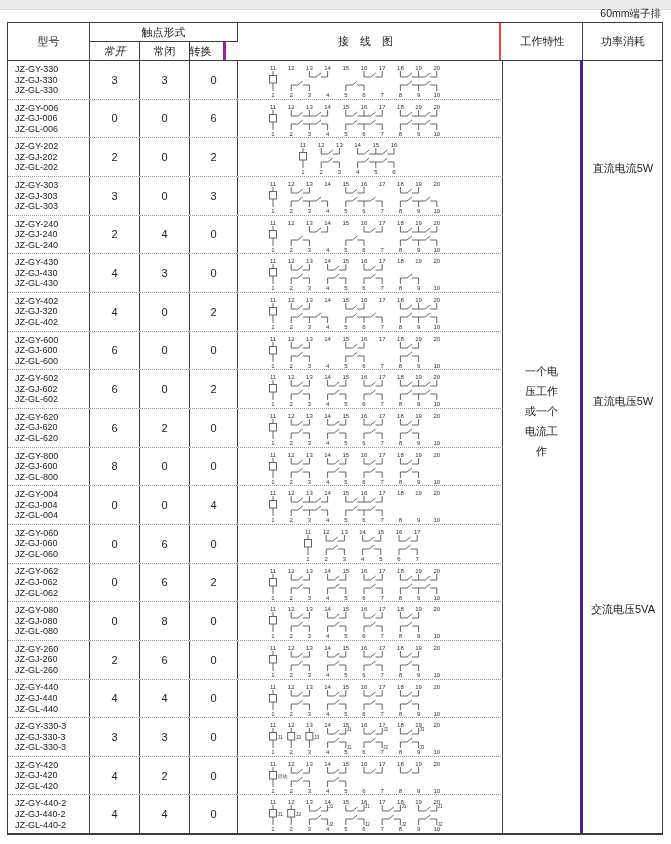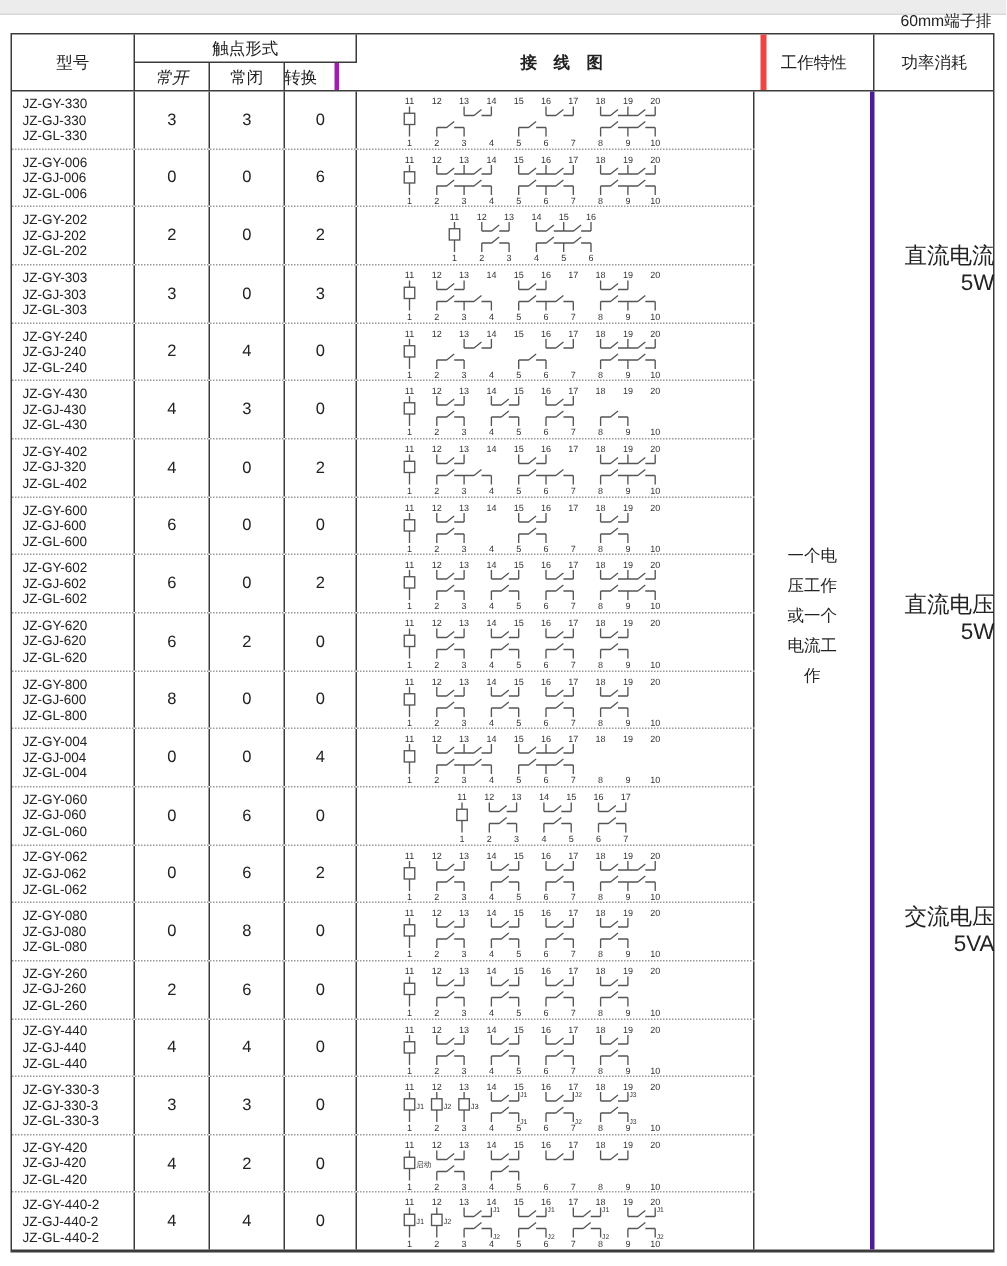--- a/index.html
+++ b/index.html
@@ -11,41 +11,41 @@
         border:1px solid #3c3c3c;border-bottom-width:2px;}
   
   .thead{position:absolute;left:0;top:0;width:100%;height:37px;border-bottom:1px solid #3c3c3c;}
   .hcell{position:absolute;box-sizing:border-box;display:flex;align-items:center;justify-content:center;
          font-size:11px;color:#222;}
   .h-model{left:0;top:0;width:82px;height:37px;border-right:1px solid #3c3c3c;}
   .h-contact{left:82px;top:0;width:148px;height:19px;border-right:1px solid #3c3c3c;border-bottom:1px solid #3c3c3c;}
   .h-no{left:82px;top:19px;width:50px;height:18px;border-right:1px solid #3c3c3c;font-style:italic;}
   .h-nc{left:132px;top:19px;width:50px;height:18px;border-right:1px solid #3c3c3c;}
   .h-co{left:170px;top:19px;width:48px;height:18px;border-right:3px solid #a21caf;}
-  .h-wiring{left:238px;top:0;width:265px;height:37px;border-right:4px solid #ef4444;letter-spacing:4px;font-weight:bold;}
+  .h-wiring{left:228px;top:0;width:265px;height:37px;border-right:2px solid #ef4444;letter-spacing:4px;}
   .h-working{left:495px;top:0;width:80px;height:37px;border-right:1px solid #3c3c3c;}
   .h-power{left:575px;top:0;width:80px;height:37px;}
   
   .tbody{position:absolute;left:0;top:38px;width:495px;height:772px;display:flex;flex-direction:column;}
   .row{flex:1;display:flex;border-top:1px dotted #9a9a9a;min-height:0;}
   .row:first-child{border-top:none;}
   .cell{box-sizing:border-box;border-right:1px solid #3c3c3c;}
   .c-model{width:82px;display:flex;flex-direction:column;justify-content:center;padding-left:7px;
            font-size:9px;line-height:10.6px;white-space:nowrap;}
   .c-num{display:flex;align-items:center;justify-content:center;font-size:11px;}
   .c-no,.c-nc{width:50px;}
   .c-co{width:48px;}
   .c-diag{width:265px;position:relative;overflow:hidden;}
   .c-diag svg{display:block;}
   
   .col-working{position:absolute;left:495px;top:38px;width:80px;height:772px;box-sizing:border-box;
                border-right:3px solid #4c1d95;}
   .col-power{position:absolute;left:575px;top:38px;width:80px;height:772px;}
   .working-lines{position:absolute;left:0;top:300px;width:100%;text-align:center;font-size:11px;line-height:20px;color:#222;}
-  .power-label{position:absolute;left:0;width:100%;text-align:right;font-size:15px;color:#222;}
+  .power-label{position:absolute;left:0;width:100%;text-align:center;font-size:11px;color:#222;}
 </style>
 </head>
 <body>
 
 <div class="page">
   <div class="topbar"></div>
   <div class="terminal-note">60mm端子排</div>
 
   <div class="spec-table">
     <div class="thead">

